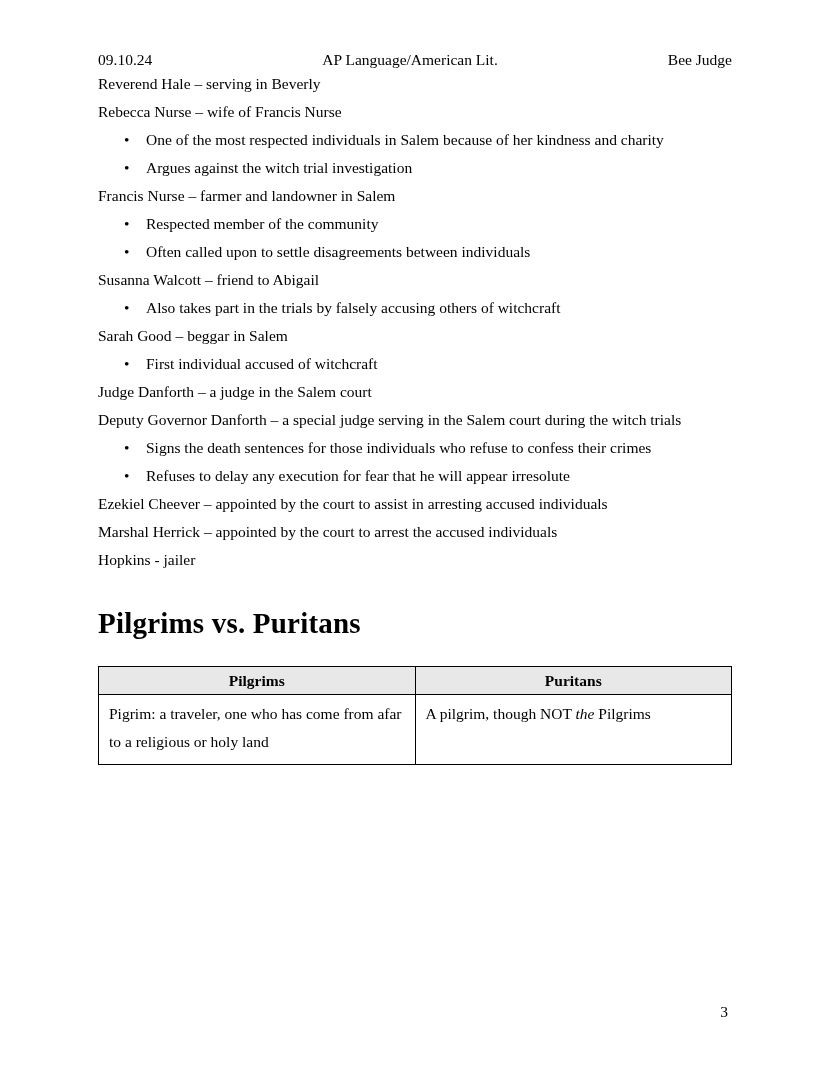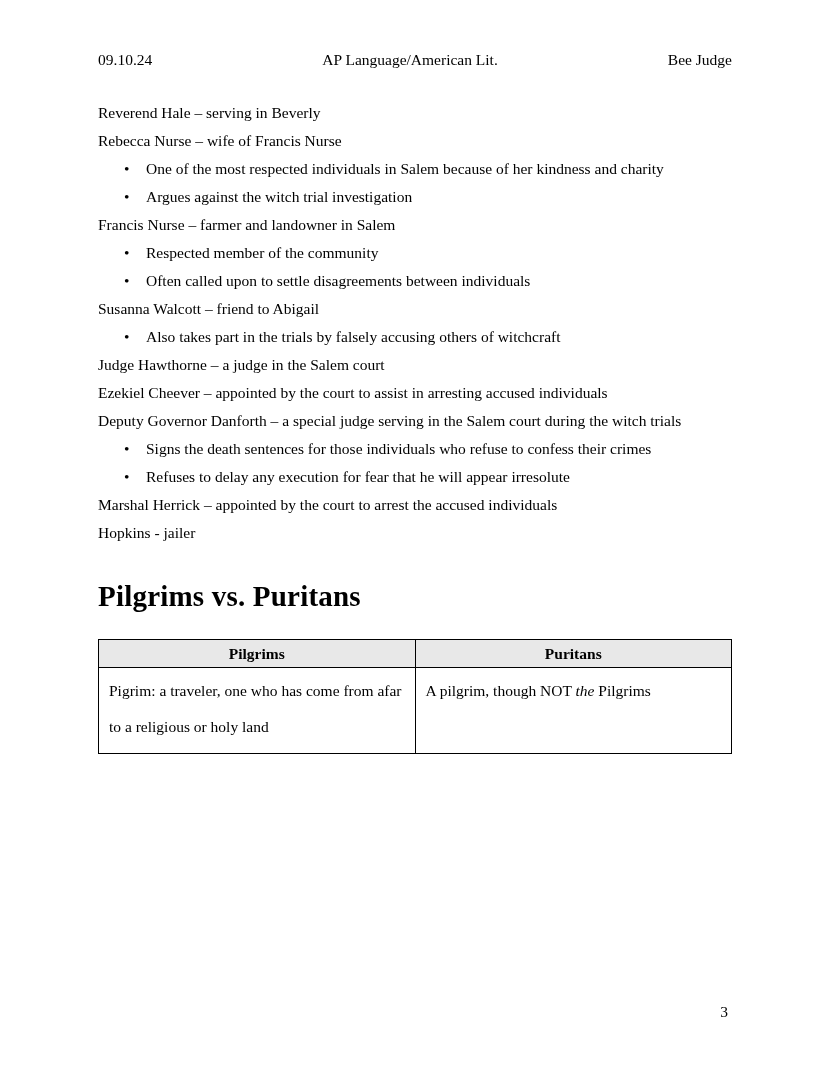--- a/index.html
+++ b/index.html
@@ -14,21 +14,20 @@
   }
   .page {
     padding: 50px 96px 0 98px;
   }
   .doc-header {
     display: flex;
     justify-content: space-between;
     align-items: baseline;
     font-size: 15.5px;
     line-height: 20px;
-    margin-bottom: 29px;
     gap: 32px;
   }
   .doc-header .center { text-align: left; }
   .doc-header .right { text-align: right; }
 
   .entry-line {
     font-size: 15.5px;
     line-height: 28px;
   }
   .entry-line b { font-weight: normal; }
@@ -67,21 +66,21 @@
   table.compare th {
     background: #e8e8e8;
     font-weight: bold;
     text-align: center;
     padding: 3px 6px;
     line-height: 21px;
   }
   table.compare td {
     vertical-align: top;
     padding: 5px 12px 8px 10px;
-    line-height: 36px;
+    line-height: 28px;
   }
   .italic { font-style: italic; }
 
   .page-number {
     position: absolute;
     right: 100px;
     bottom: 50px;
     font-size: 15.5px;
   }
 </style>
@@ -114,31 +113,37 @@
           <li>Often called upon to settle disagreements between individuals</li>
         </ul>
       </div>
       <div class="entry">
         <p class="entry-line"><b>Susanna Walcott</b><span> – friend to Abigail</span></p>
         <ul class="bullets">
           <li>Also takes part in the trials by falsely accusing others of witchcraft</li>
         </ul>
       </div>
       <div class="entry">
-        <p class="entry-line"><b>Judge Hawthorne</b><span> – a judge in the Salem court</span></p>
+        <p class="entry-line"><b>Sarah Good</b><span> – beggar in Salem</span></p>
+        <ul class="bullets">
+          <li>First individual accused of witchcraft</li>
+        </ul>
       </div>
       <div class="entry">
-        <p class="entry-line"><b>Ezekiel Cheever</b><span> – appointed by the court to assist in arresting accused individuals</span></p>
+        <p class="entry-line"><b>Judge Danforth</b><span> – a judge in the Salem court</span></p>
       </div>
       <div class="entry">
         <p class="entry-line"><b>Deputy Governor Danforth</b><span> – a special judge serving in the Salem court during the witch trials</span></p>
         <ul class="bullets">
           <li>Signs the death sentences for those individuals who refuse to confess their crimes</li>
           <li>Refuses to delay any execution for fear that he will appear irresolute</li>
         </ul>
+      </div>
+      <div class="entry">
+        <p class="entry-line"><b>Ezekiel Cheever</b><span> – appointed by the court to assist in arresting accused individuals</span></p>
       </div>
       <div class="entry">
         <p class="entry-line"><b>Marshal Herrick</b><span> – appointed by the court to arrest the accused individuals</span></p>
       </div>
       <div class="entry">
         <p class="entry-line"><b>Hopkins</b><span> - jailer</span></p>
       </div>
     </div>
 
   <h1 class="section-title">Pilgrims vs. Puritans</h1>

